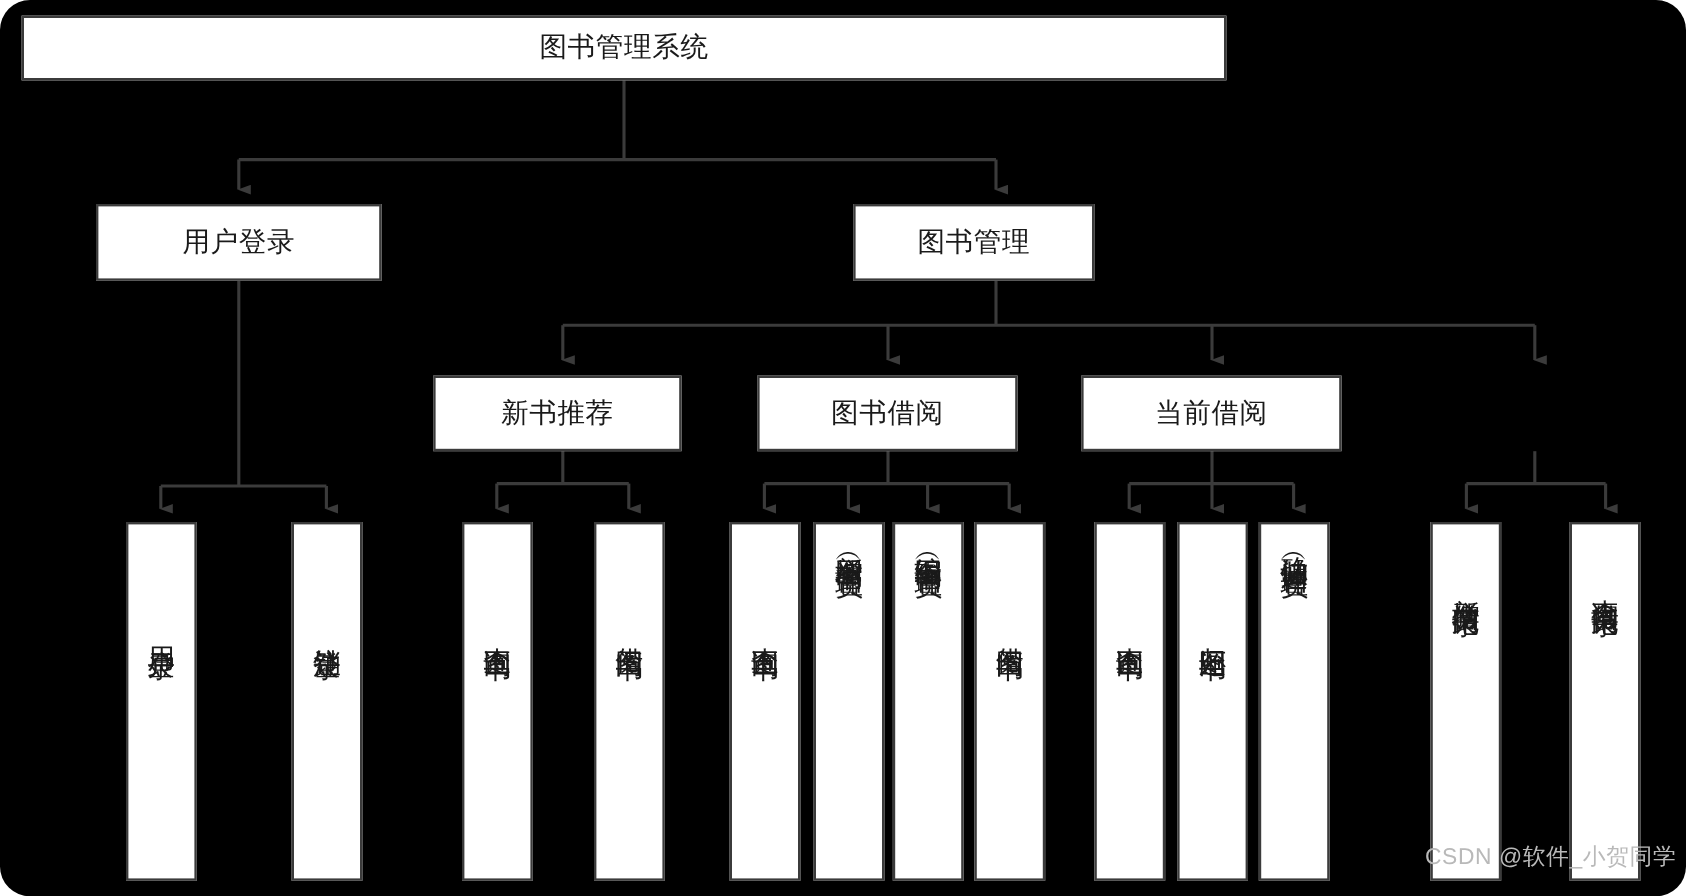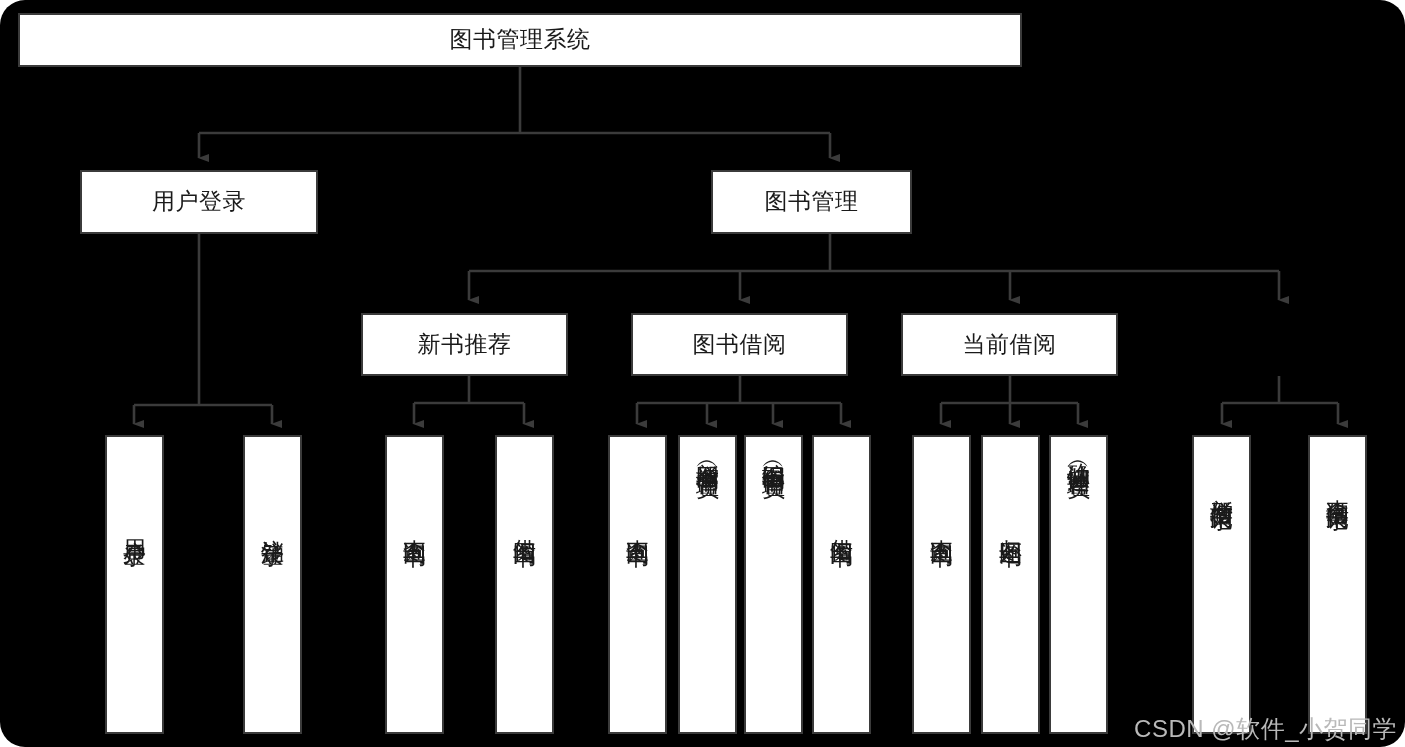--- a/index.html
+++ b/index.html
@@ -57,22 +57,22 @@
     writing-mode: vertical-rl;
     text-orientation: upright;
     font-size: 23px;
     letter-spacing: 2px;
     line-height: 1;
     display: block;
   }
   .watermark {
     position: absolute;
     right: 8px;
-    bottom: 2px;
-    font-size: 24px;
+    bottom: 20px;
+    font-size: 19px;
     color: #b9b9b9;
     z-index: 5;
     white-space: nowrap;
     letter-spacing: 0.5px;
   }
 </style>
 </head>
 <body>
 
 <div id="canvas">

